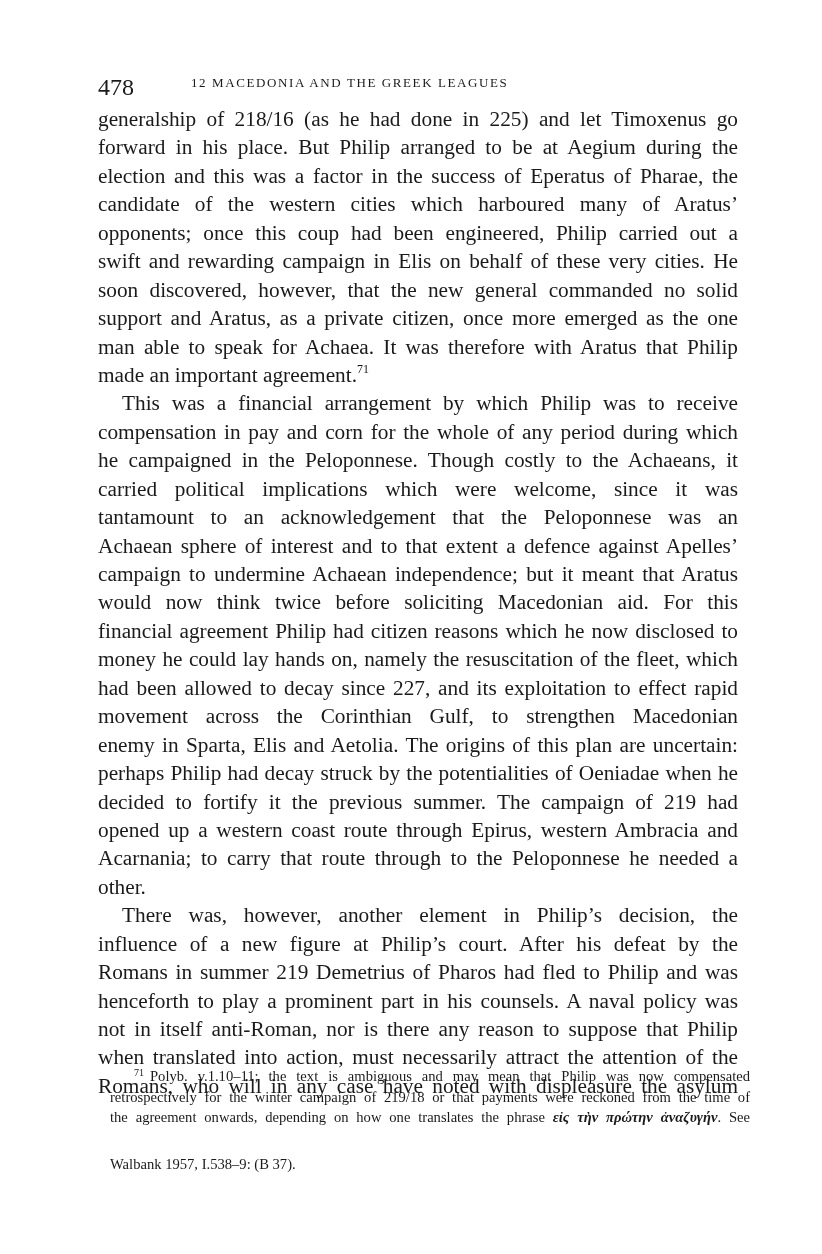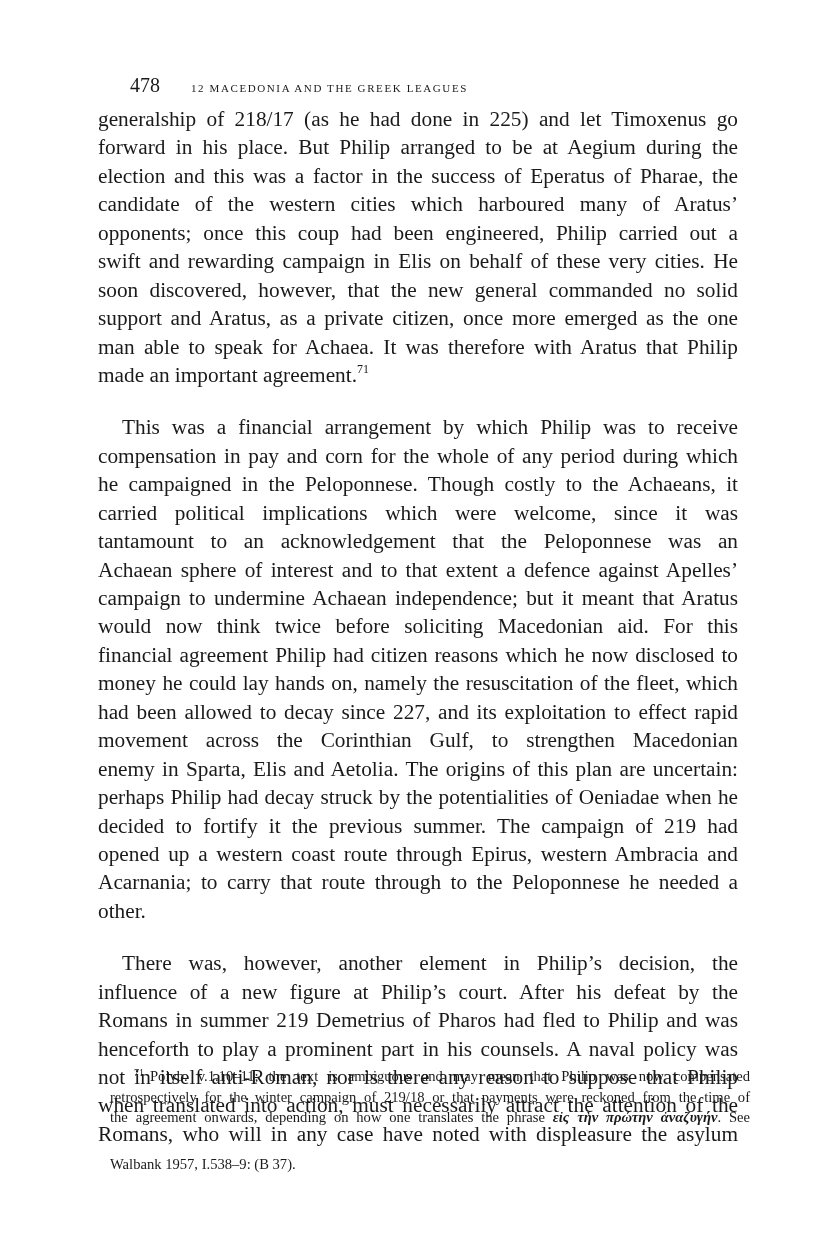--- a/index.html
+++ b/index.html
@@ -26,28 +26,27 @@
       top: 74px;
       left: 0;
       width: 640px;
       height: 30px;
       font-size: 19px;
     }
     .page-number {
       position: absolute;
       left: 0;
       top: 0;
-      font-size: 20px;
-      margin-left: 32px;
+      font-size: 24px;
     }
     .chapter-title {
       position: absolute;
       left: 93px;
-      top: 8px;
-      font-size: 11px;
+      top: 1px;
+      font-size: 13px;
       letter-spacing: 1.6px;
     }
     .body-text {
       position: absolute;
       top: 105px;
       left: 0;
       width: 640px;
       font-size: 21.3px;
       line-height: 28.45px;
     }
@@ -56,21 +55,20 @@
       white-space: nowrap;
       text-align: justify;
       text-align-last: justify;
       height: 28.45px;
     }
     .line.last {
       text-align-last: left;
     }
     .line.indent {
       padding-left: 24px;
-      margin-top: 24px;
     }
     sup.fnref {
       font-size: 12px;
       vertical-align: 9px;
       line-height: 0;
     }
     .footnotes {
       position: absolute;
       top: 1066px;
       left: 12px;
@@ -108,21 +106,21 @@
 
 <div class="page">
 
   <div class="running-head">
     <span class="page-number">478</span>
     <span class="chapter-title">12 MACEDONIA AND THE GREEK LEAGUES</span>
   </div>
 
   <div class="body-text">
     <div>
-      <span class="line">generalship of 218/17 (as he had done in 225) and let Timoxenus go</span>
+      <span class="line">generalship of 218/16 (as he had done in 225) and let Timoxenus go</span>
       <span class="line">forward in his place. But Philip arranged to be at Aegium during the</span>
       <span class="line">election and this was a factor in the success of Eperatus of Pharae, the</span>
       <span class="line">candidate of the western cities which harboured many of Aratus’</span>
       <span class="line">opponents; once this coup had been engineered, Philip carried out a</span>
       <span class="line">swift and rewarding campaign in Elis on behalf of these very cities. He</span>
       <span class="line">soon discovered, however, that the new general commanded no solid</span>
       <span class="line">support and Aratus, as a private citizen, once more emerged as the one</span>
       <span class="line">man able to speak for Achaea. It was therefore with Aratus that Philip</span>
       <span class="line last"><span>made an important agreement.</span><sup class="fnref">71</sup></span>
     </div>

